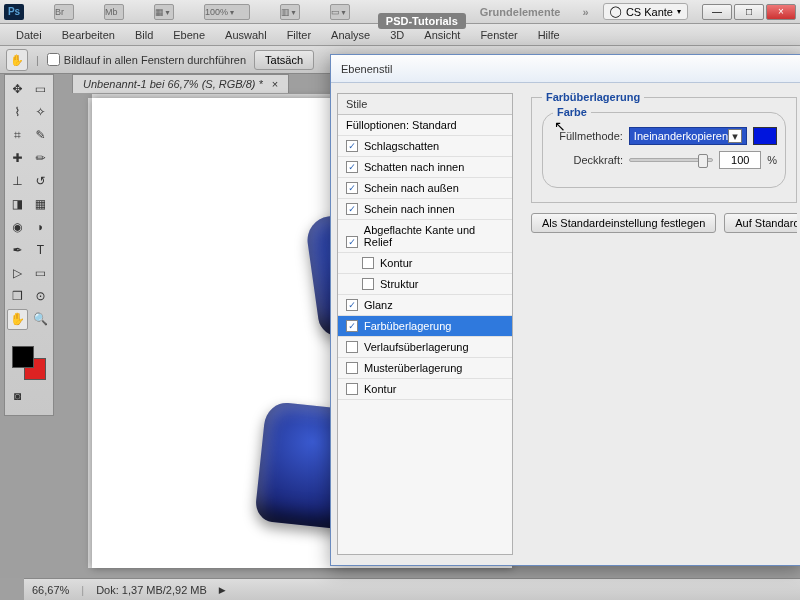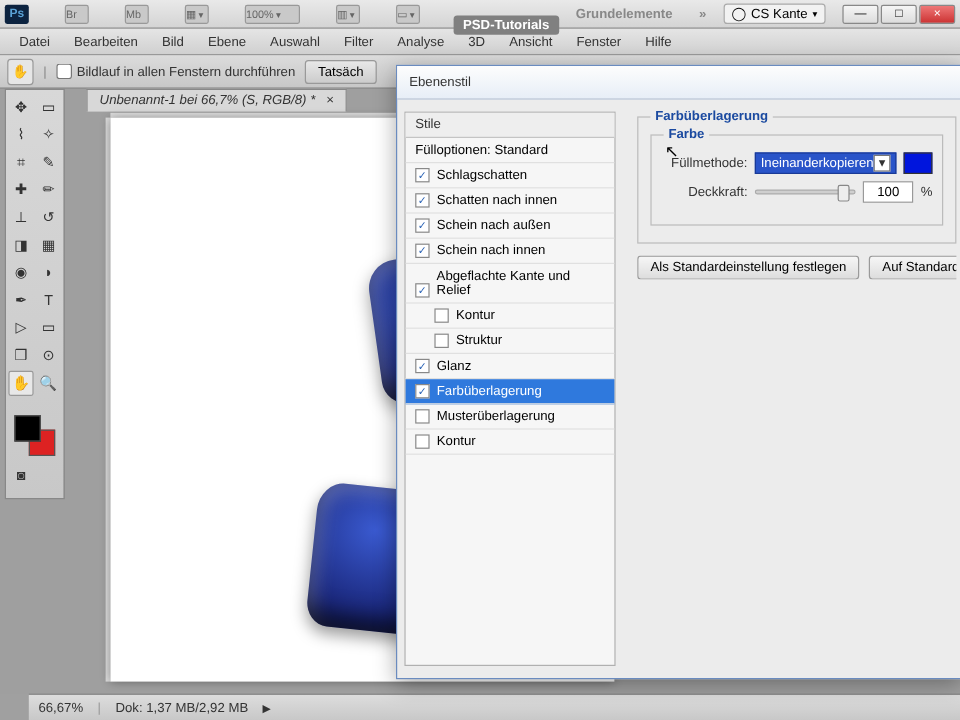--- a/index.html
+++ b/index.html
@@ -249,32 +249,36 @@
           <div class="opt">
             <span class="fakecb">✓</span>
             <span>Glanz</span>
           </div>
           <div class="opt selected">
             <span class="fakecb">✓</span>
             <span>Farbüberlagerung</span>
           </div>
           <div class="opt">
             <span class="fakecb"></span>
+            <span>Verlaufsüberlagerung</span>
+          </div>
+          <div class="opt">
+            <span class="fakecb"></span>
             <span>Musterüberlagerung</span>
           </div>
           <div class="opt">
             <span class="fakecb"></span>
             <span>Kontur</span>
           </div>
         </div>
     </div>
     <div class="rightcol">
       <div class="fieldset">
         <span class="legend">Farbüberlagerung</span>
-        <div class="fieldset" style="margin:4px 0 0; padding:8px 8px 12px;">
+        <div class="fieldset" style="margin:4px 0 0; padding:8px 8px 12px;border-radius:15px;">
           <span class="legend">Farbe</span>
           <div class="row">
             <span class="lbl">Füllmethode:</span>
             <div class="combo">
                 <span>Ineinanderkopieren</span>
                 <span class="cv">▾</span>
               </div>
             <div class="swatch-btn"></div>
           </div>
           <div class="row">

